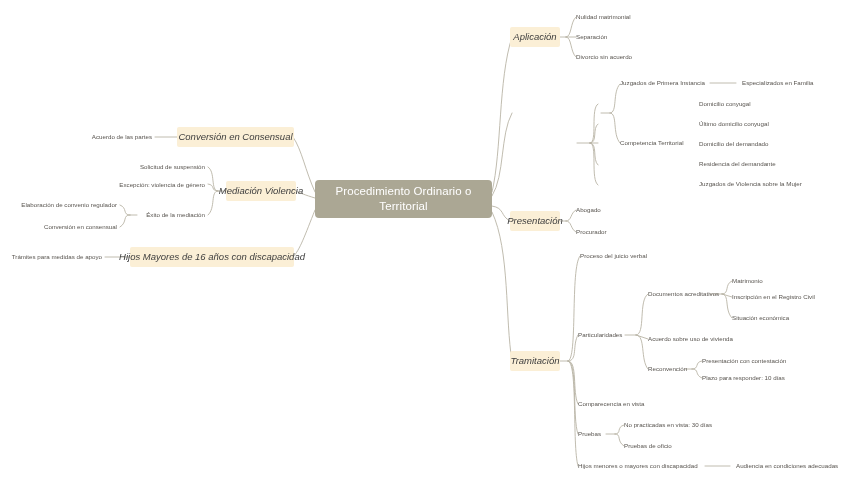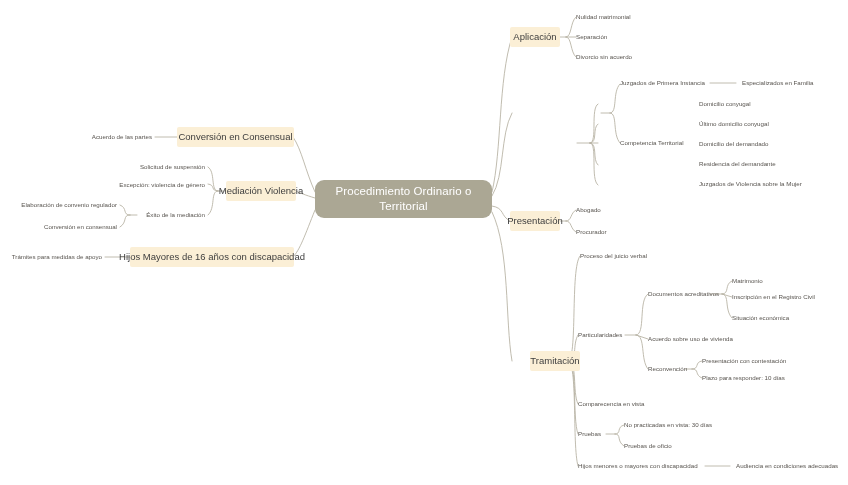--- a/index.html
+++ b/index.html
@@ -1,26 +1,26 @@
 <!DOCTYPE html>
 <html><head>
 <meta charset="utf-8">
 <style>
   html,body{margin:0;padding:0;background:#ffffff;}
   body{width:848px;height:485px;position:relative;overflow:hidden;
        font-family:"Liberation Sans","DejaVu Sans",sans-serif;}
   #canvas{position:absolute;inset:0;width:848px;height:485px;}
   svg.links{position:absolute;left:0;top:0;width:848px;height:485px;pointer-events:none;}
   .node{position:absolute;box-sizing:border-box;}
-  .central{background:#aba794;color:#ffffff;border-radius:9px;
+  .central{background:#aba794;color:#ffffff;border-radius:4px;
            display:flex;align-items:center;justify-content:center;text-align:center;
            font-size:11.5px;line-height:15px;letter-spacing:.1px;}
   .branch{background:#fbefd6;color:#3d3d3d;border-radius:2px;
           display:flex;align-items:center;justify-content:center;text-align:center;
-          font-size:9.5px;line-height:12px;white-space:nowrap;padding:0 8px;}
+          font-size:9.5px;line-height:12px;white-space:nowrap;padding:0 8px;font-style:italic;}
   .leaf{position:absolute;color:#58544f;font-size:6.2px;line-height:8px;
         white-space:nowrap;}
   .leaf.r{text-align:left;}
   .leaf.l{text-align:right;}
 </style>
 </head>
 <body>
 
 <div id="canvas">
 
@@ -109,21 +109,21 @@
 
   <div class="node branch" style="left:510px;top:27px;width:50px;height:20px;">
     <span>Aplicación</span>
   </div>
 
 
   <div class="node branch" style="left:510px;top:211px;width:50px;height:20px;">
     <span>Presentación</span>
   </div>
 
-  <div class="node branch" style="left:510px;top:351px;width:50px;height:20px;margin-left:20px;">
+  <div class="node branch" style="left:510px;top:351px;width:50px;height:20px;">
     <span>Tramitación</span>
   </div>
 
   <div class="node branch" style="left:177px;top:127px;width:117px;height:20px;">
     <span>Conversión en Consensual</span>
   </div>
 
   <div class="node branch" style="left:226px;top:181px;width:70px;height:20px;">
     <span>Mediación Violencia</span>
   </div>

